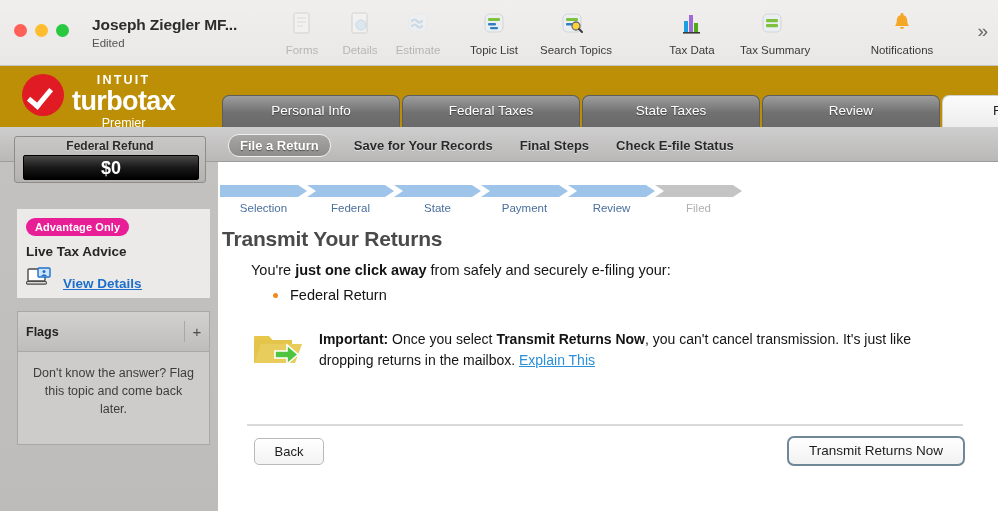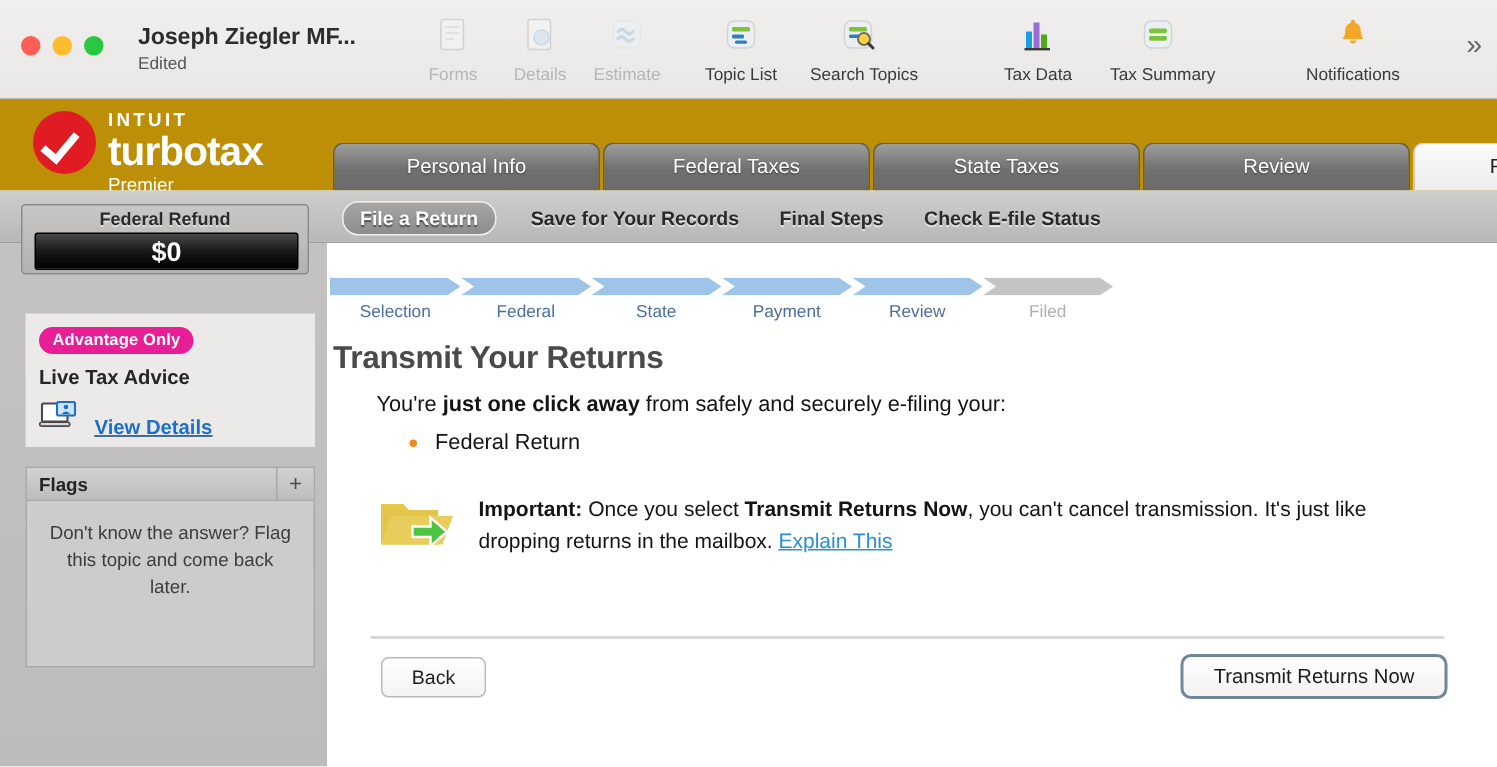--- a/index.html
+++ b/index.html
@@ -34,20 +34,21 @@
   .tb-ico { height: 30px; display: flex; align-items: center; justify-content: center; }
   .tb-lbl { font-size: 11.5px; color: #3a3a3a; margin-top: 6px; white-space: nowrap; }
   .tb-item.dim .tb-lbl { color: #b6b6b6; }
   .tb-item.dim .tb-ico { opacity: 0.33; }
   .chev { position: absolute; right: 10px; top: 20px; font-size: 19px; color: #656565; }
 
   
   .brandbar {
     position: absolute; left: 0; top: 66px; width: 998px; height: 61px;
     background: #bc8f06;
+    text-align: center;
   }
   .logo-check {
     position: absolute; left: 22px; top: 8px; width: 42px; height: 42px;
     border-radius: 50%; background: #e01b24;
   }
   .logo-check::after {
     content: ""; position: absolute; left: 11px; top: 10px;
     width: 9px; height: 19px; border: solid #fff; border-width: 0 5px 5px 0;
     transform: rotate(40deg);
   }
@@ -118,21 +119,21 @@
   }
   .adv-title { position: absolute; left: 9px; top: 35px; font-size: 13.5px; font-weight: bold; color: #262626; }
   .adv-row { position: absolute; left: 9px; top: 58px; display: flex; align-items: flex-end; gap: 11px; text-decoration: underline; }
   .adv-link { font-size: 13.5px; color: #1c6fcb; text-decoration: underline; font-weight: bold; }
 
   .flagbox {
     position: absolute; left: 17px; top: 149px; width: 193px; height: 134px;
     border: 1px solid #a9a8a7; background: #cdccca;
   }
   .flag-hdr {
-    height: 22px; background: linear-gradient(to bottom, #d2d1cf, #bebdbb);
+    height: 40px; background: linear-gradient(to bottom, #d2d1cf, #bebdbb);
     border-bottom: 1px solid #a9a8a7; display: flex; align-items: center;
   }
   .flag-ttl { font-size: 12.5px; font-weight: bold; color: #232323; padding-left: 8px; flex: 1; }
   .flag-plus {
     width: 25px; height: 21px; border-left: 1px solid #a9a8a7;
     display: flex; align-items: center; justify-content: center;
     font-size: 15px; color: #4a4a4a;
   }
   .flag-body { padding: 12px 13px; font-size: 12.5px; color: #3d3d3d; text-align: center; line-height: 1.45; }
 

